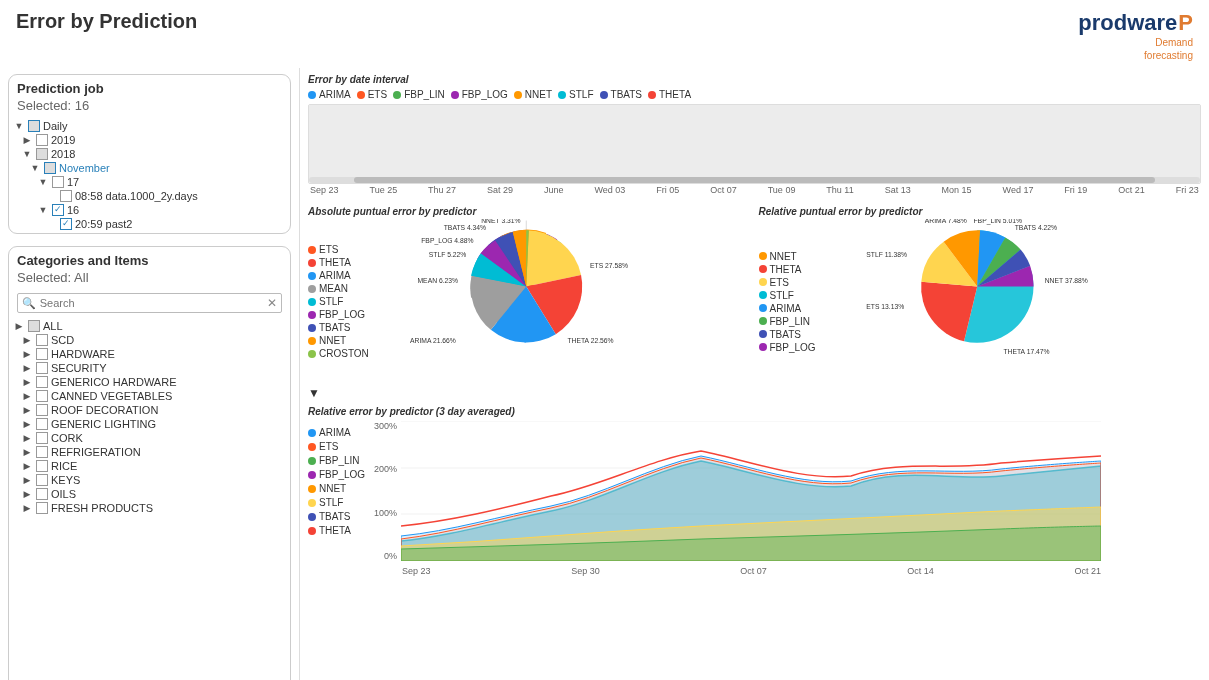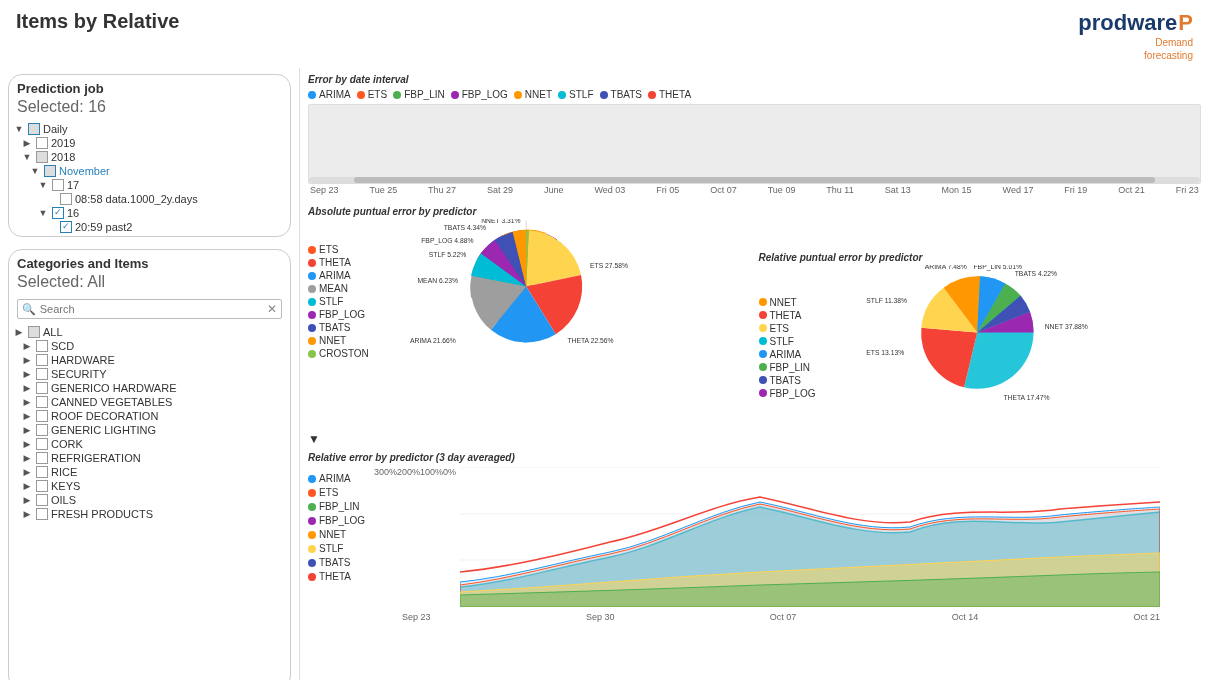--- a/index.html
+++ b/index.html
@@ -7,23 +7,23 @@
 
     .page-header { display: flex; justify-content: space-between; align-items: flex-start; padding: 10px 16px 6px; }
     .page-title { font-size: 20px; color: #333; }
     .page-title strong { font-weight: 700; }
     .logo-area { display: flex; flex-direction: column; align-items: flex-end; }
 
     .main-layout { display: flex; height: calc(680px - 52px); }
 
     .left-panel { width: 300px; min-width: 300px; border-right: 1px solid #ddd; display: flex; flex-direction: column; overflow: hidden; }
 
-    .panel-section { border: 1px solid #ccc; margin: 6px 8px; border-radius: 14px; }
+    .panel-section { border: 1px solid #ccc; margin: 6px 8px; border-radius: 9px; }
     .panel-section-header { font-weight: 600; font-size: 13px; padding: 6px 8px 2px; }
-    .panel-section-sub { font-size: 16px; color: #666; padding: 0 8px 4px; }
+    .panel-section-sub { font-size: 13px; color: #666; padding: 0 8px 4px; }
 
     .tree-container { padding: 2px 4px; font-size: 11px; max-height: 200px; overflow-y: auto; }
     .tree-item { display: flex; align-items: center; padding: 1px 0; cursor: pointer; }
     .tree-item .expander { width: 12px; height: 12px; display: inline-flex; align-items: center; justify-content: center; font-size: 9px; color: #555; cursor: pointer; }
     .tree-item .checkbox { width: 12px; height: 12px; border: 1px solid #999; display: inline-block; margin: 0 3px; background: #fff; position: relative; }
     .tree-item .checkbox.checked { background: #fff; }
     .tree-item .checkbox.checked::after { content: '✓'; font-size: 9px; position: absolute; top: -1px; left: 1px; color: #333; }
     .tree-item .checkbox.partial { background: #ddd; }
     .tree-item .cb-blue { border-color: #2980b9; }
     .tree-item .cb-blue.checked::after { color: #2980b9; }
@@ -47,21 +47,21 @@
     .legend-item { display: flex; align-items: center; gap: 3px; }
     .legend-dot { width: 8px; height: 8px; border-radius: 50%; display: inline-block; }
     .pie-legend-item { display: flex; align-items: center; gap: 3px; }
     .pie-dot { width: 8px; height: 8px; border-radius: 50%; display: inline-block; flex-shrink: 0; }
   </style>
 </head>
 <body>
 
 <div class="page-header">
   <h1 class="page-title">
-    <span>Items by </span><strong>Relative</strong>
+    <span>Error by </span><strong>Prediction</strong>
   </h1>
   <div class="logo-area">
     <div style="display:flex;">
       <span style="font-size:22px;font-weight:700;color:#1a3a6b;">prodware</span>
       <span style="color:#e07b30;font-size:22px;font-weight:700;margin-left:1px;">P</span>
     </div>
     <div style="font-size:10px;color:#e07b30;text-align:right;line-height:1.3;">
       <div>Demand</div>
       <div>forecasting</div>
     </div>
@@ -375,21 +375,21 @@
               <text x="-140" y="-58" font-size="9" fill="#333">FBP_LOG 4.88%</text>
               <text x="-110" y="-75" font-size="9" fill="#333">TBATS 4.34%</text>
               <text x="-60" y="-85" font-size="9" fill="#333">NNET 3.31%</text>
 
               <line x1="0" y1="-75" x2="0" y2="-88" stroke="#999" stroke-width="0.5"></line>
             </svg>
           </div>
         </div>
       </div>
 
-      <div style="flex:1;margin-top:46px;">
+      <div style="flex:1;">
         <div class="chart-title">Relative puntual error by predictor</div>
         <div style="display:flex;align-items:center;gap:4px;">
           <div style="display:flex;flex-direction:column;gap:2px;font-size:10px;min-width:65px;">
             <div class="pie-legend-item">
                 <span class="pie-dot" style="background:#FF9800;"></span>
                 <span>NNET</span>
               </div>
             <div class="pie-legend-item">
                 <span class="pie-dot" style="background:#F44336;"></span>
                 <span>THETA</span>
@@ -492,21 +492,21 @@
                 <span>TBATS</span>
               </div>
             <div class="pie-legend-item">
                 <span class="pie-dot" style="background:#F44336;"></span>
                 <span>THETA</span>
               </div>
           </div>
 
           <div style="flex:1;display:flex;flex-direction:column;">
             <div style="display:flex;flex:1;">
-              <div style="display:flex;flex-direction:row;justify-content:space-between;font-size:9px;color:#666;padding-right:4px;text-align:right;height:140px;">
+              <div style="display:flex;flex-direction:column;justify-content:space-between;font-size:9px;color:#666;padding-right:4px;text-align:right;height:140px;">
                 <span>300%</span>
                 <span>200%</span>
                 <span>100%</span>
                 <span>0%</span>
               </div>
               <div style="flex:1;position:relative;">
                 <svg viewBox="0 0 700 140" width="100%" height="140px" preserveAspectRatio="none">
 
                   <line x1="0" y1="0" x2="700" y2="0" stroke="#e0e0e0" stroke-width="0.5"></line>
                   <line x1="0" y1="47" x2="700" y2="47" stroke="#e0e0e0" stroke-width="0.5"></line>

